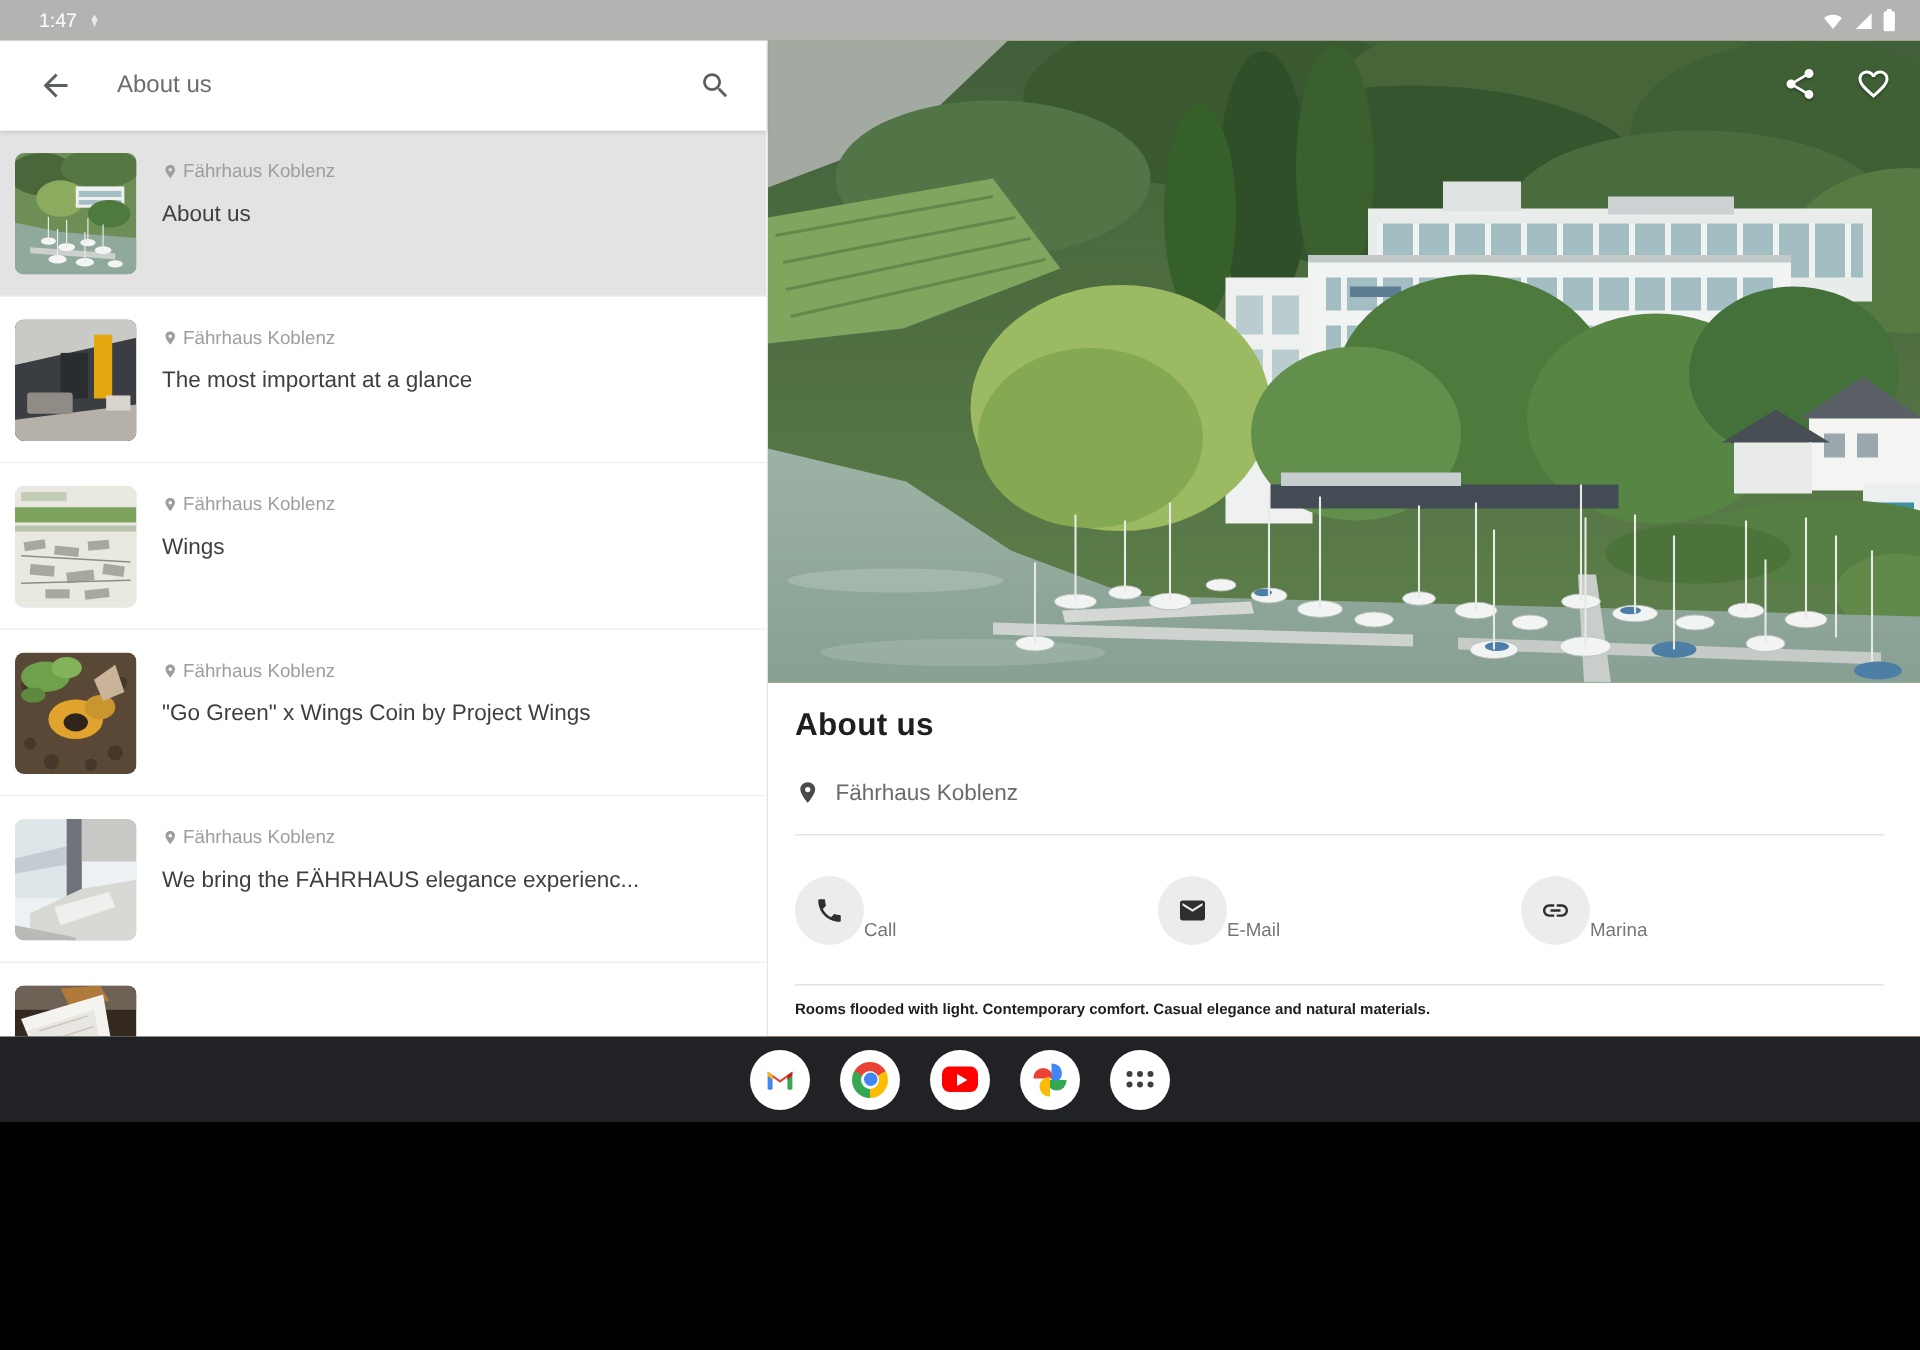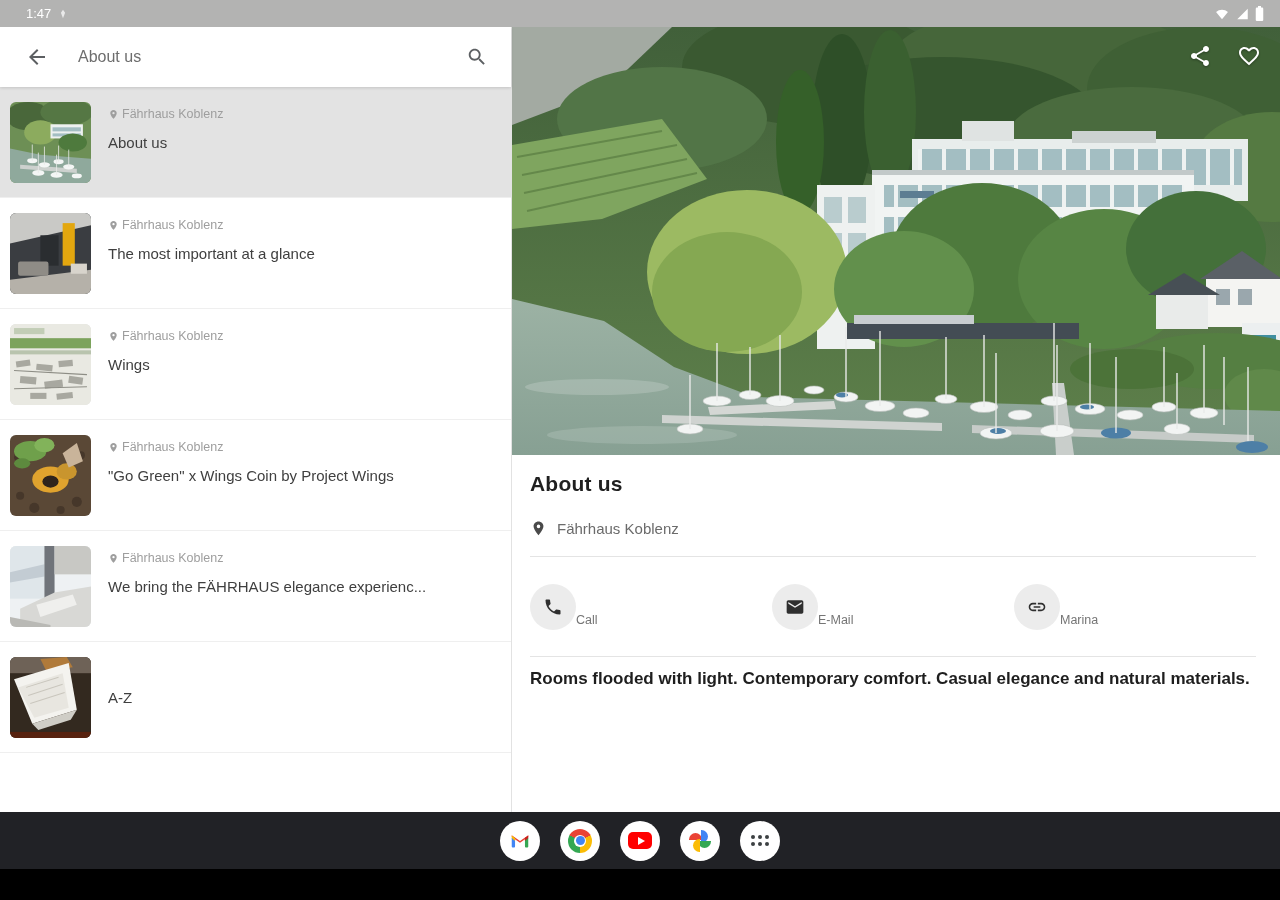--- a/index.html
+++ b/index.html
@@ -1,18 +1,18 @@
 <!DOCTYPE html>
 <html><head>
 <meta charset="utf-8">
 <style>
   * { margin:0; padding:0; box-sizing:border-box; }
   html,body { width:1280px; height:900px; overflow:hidden; }
   body { font-family:"Liberation Sans", sans-serif; background:#000; }
-  .screen { position:relative; width:1280px; height:869px; background:#fdba74; overflow:hidden; }
+  .screen { position:relative; width:1280px; height:748px; background:#fdba74; overflow:hidden; }
 
   
   .status-bar { position:absolute; top:0; left:0; width:1280px; height:27px;
     background:#b3b3b2; color:#fff; display:flex; align-items:center; z-index:30;
     font-size:13px; }
   .status-left { display:flex; align-items:center; gap:7px; margin-left:26px; }
   .status-right { margin-left:auto; margin-right:16px; display:flex; align-items:center; gap:5px; }
   .status-right svg { display:block; }
 
   
@@ -55,21 +55,21 @@
     font-size:15px; color:#6b6b6b; }
   .loc-row .pin { width:17px; height:17px; color:#4a4a4a; flex:none; }
   .divider { border:none; border-top:1px solid #e4e4e4; margin-top:19px; }
   .actions-row { display:flex; margin-top:27px; }
   .action { flex:1; display:flex; flex-direction:row; align-items:center; cursor:pointer; }
   .action-circle { width:46px; height:46px; border-radius:50%; background:#ececec;
     display:flex; align-items:center; justify-content:center; color:#2f2f2f; }
   .action-circle svg { width:20px; height:20px; }
   .action-label { margin-top:25px; font-size:12.5px; color:#757575; }
   .divider.after-actions { margin-top:26px; }
-  .lead-text { margin-top:10px; font-size:17px; font-weight:bold; color:#1e1e1e;
+  .lead-text { margin-top:10px; font-size:10px; font-weight:bold; color:#1e1e1e;
     line-height:1.45; max-width:744px; }
   .body-text { margin-top:17px; font-size:14.5px; color:#3d3d3d; line-height:1.62;
     max-width:744px; }
 
   
   .taskbar { position:absolute; left:0; bottom:0; width:1280px; height:57px;
     background:#212226; display:flex; align-items:center; justify-content:center;
     gap:20px; z-index:40; }
   .app-circle { width:40px; height:40px; border-radius:50%; background:#fff;
     display:flex; align-items:center; justify-content:center; cursor:pointer;

